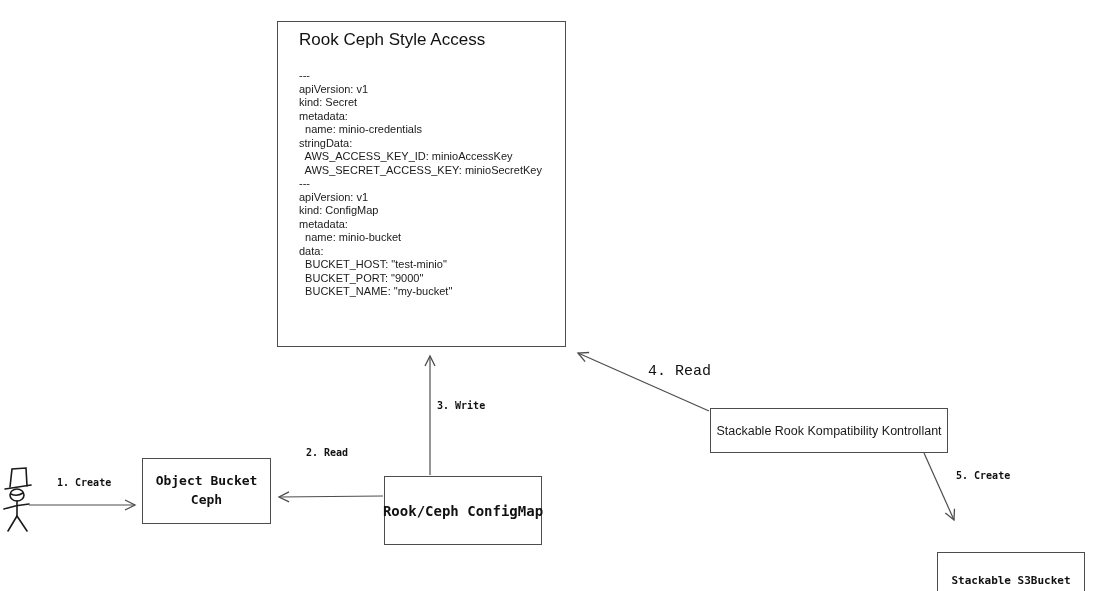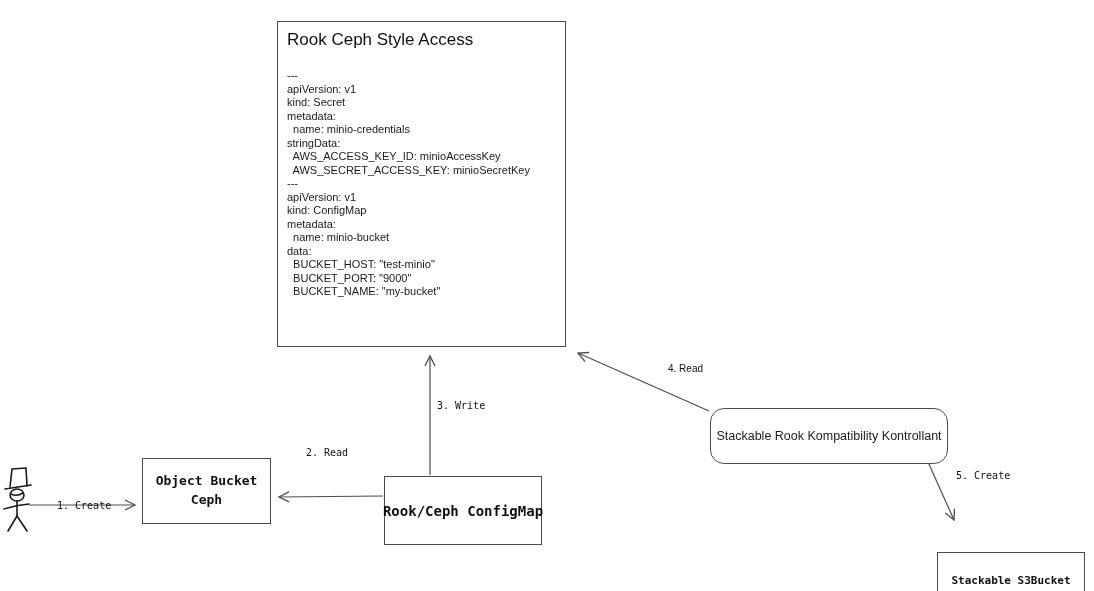--- a/index.html
+++ b/index.html
@@ -35,73 +35,73 @@
     align-items: center;
     justify-content: center;
     text-align: center;
   }
   
   .spec-box {
     left: 277px;
     top: 21px;
     width: 289px;
     height: 326px;
+    padding-left: 12px;
   }
   .spec-title {
     font-family: "Liberation Sans", sans-serif;
     font-size: 17px;
     line-height: 22px;
     padding: 7px 0 0 9px;
     color: #111111;
     white-space: nowrap;
   }
   .spec-yaml {
     margin: 18px 0 0 9px;
     font-family: "Liberation Sans", sans-serif;
     font-size: 11px;
     line-height: 13.5px;
     white-space: pre;
     color: #1a1a1a;
   }
   
   .obc-box       { left: 142px; top: 458px; width: 129px; height: 66px; }
   .operator-box  { left: 384px; top: 476px; width: 158px; height: 69px; }
-  .kontrollant-box { left: 710px; top: 408px; width: 238px; height: 56px; border-radius: 14px; }
+  .kontrollant-box { left: 710px; top: 408px; width: 238px; height: 45px; }
   .s3-box        { left: 937px; top: 530px; width: 148px; height: 57px; margin-top: 22px; }
 
   .mono-label {
     font-family: "DejaVu Sans Mono", "Liberation Mono", monospace;
     font-weight: bold;
     color: #111111;
   }
   .obc-box .node-label      { font-size: 13px; line-height: 1.45; }
   .operator-box .node-label { font-size: 14px; white-space: nowrap; }
   .s3-box .node-label       { font-size: 11px; white-space: nowrap; }
   .kontrollant-box .node-label {
     font-family: "Liberation Sans", sans-serif;
     font-size: 12.5px;
     white-space: nowrap;
     color: #1a1a1a;
   }
   
   .arrow-label {
     position: absolute;
     font-family: "DejaVu Sans Mono", "Liberation Mono", monospace;
-    font-weight: normal;
+    font-weight: bold;
     font-size: 10px;
     color: #111111;
     white-space: nowrap;
   }
   .arrow-label.sans {
-    font-family: Liberation Sans, sans-serif;
+    font-family: Liberation Mono, monospace;
     font-weight: normal;
-    font-size: 10px;
-    margin-left: 20px;
+    font-size: 15px;
   }
-  .lbl-1 { left: 57px;  top: 477px; margin-top: 23px; }
+  .lbl-1 { left: 57px;  top: 477px; }
   .lbl-2 { left: 306px; top: 447px; }
   .lbl-3 { left: 437px; top: 400px; }
   .lbl-4 { left: 648px; top: 363px; }
   .lbl-5 { left: 956px; top: 470px; }
 </style>
 </head>
 <body>
 
 <div class="canvas">
 

